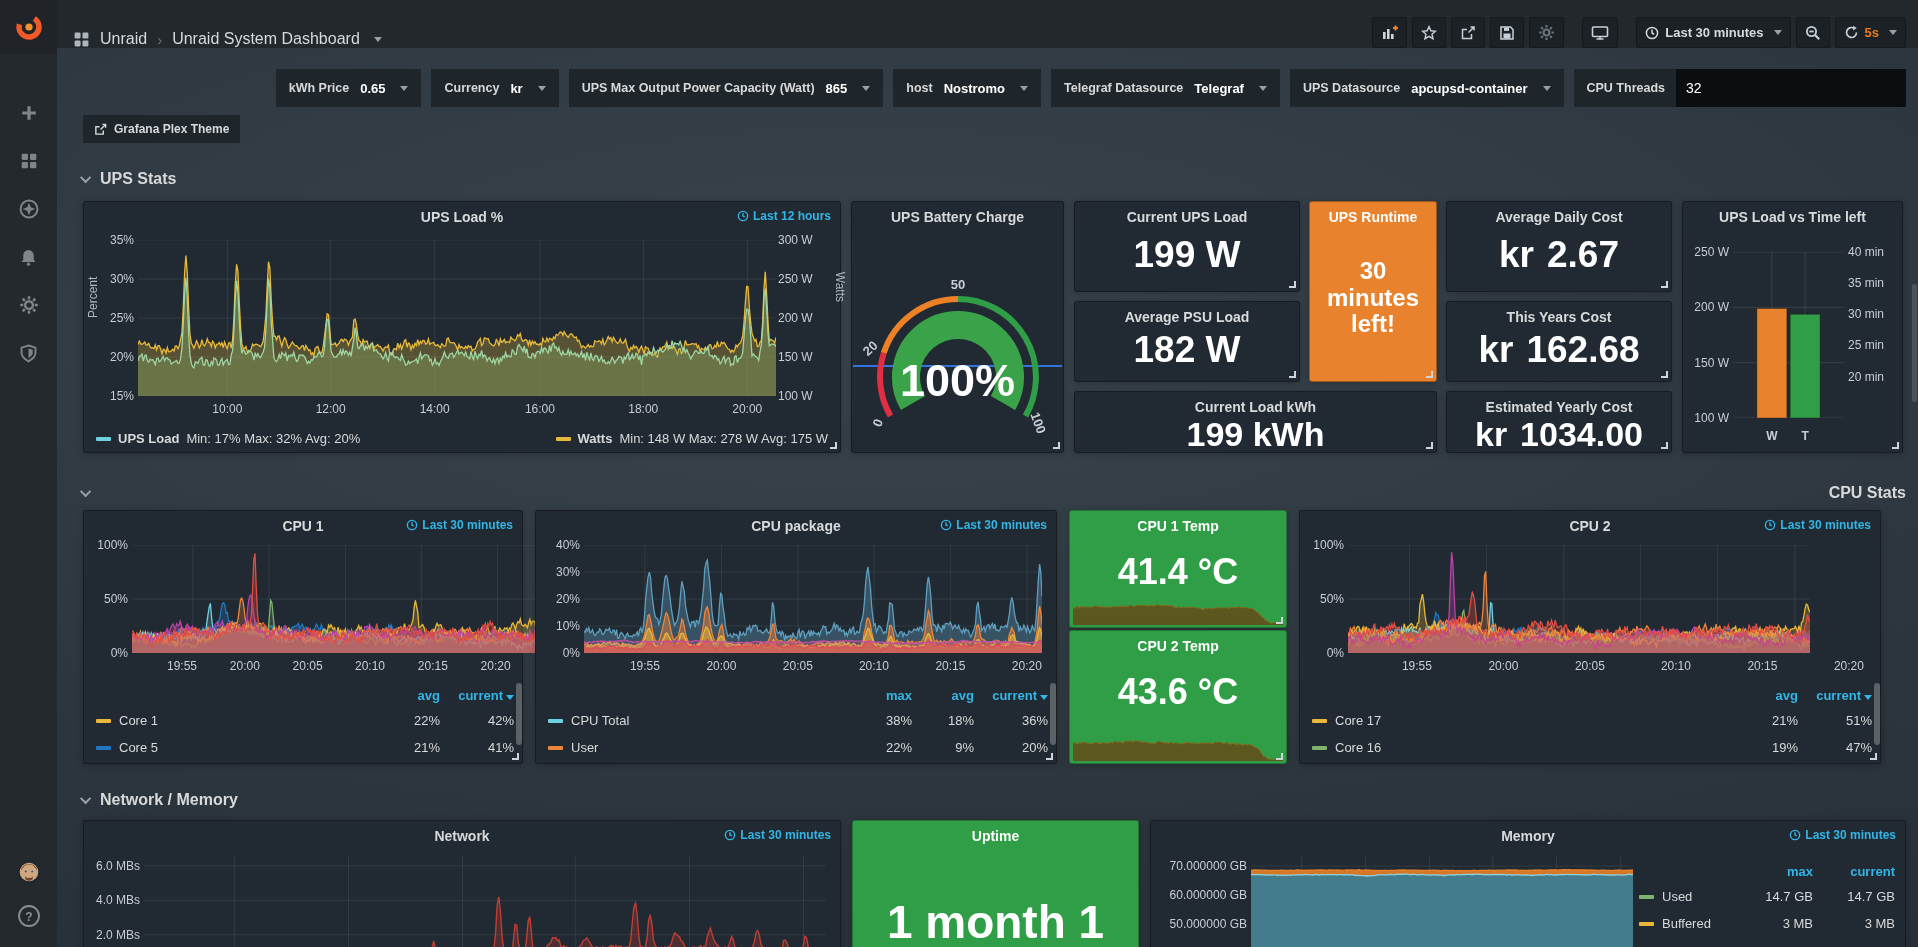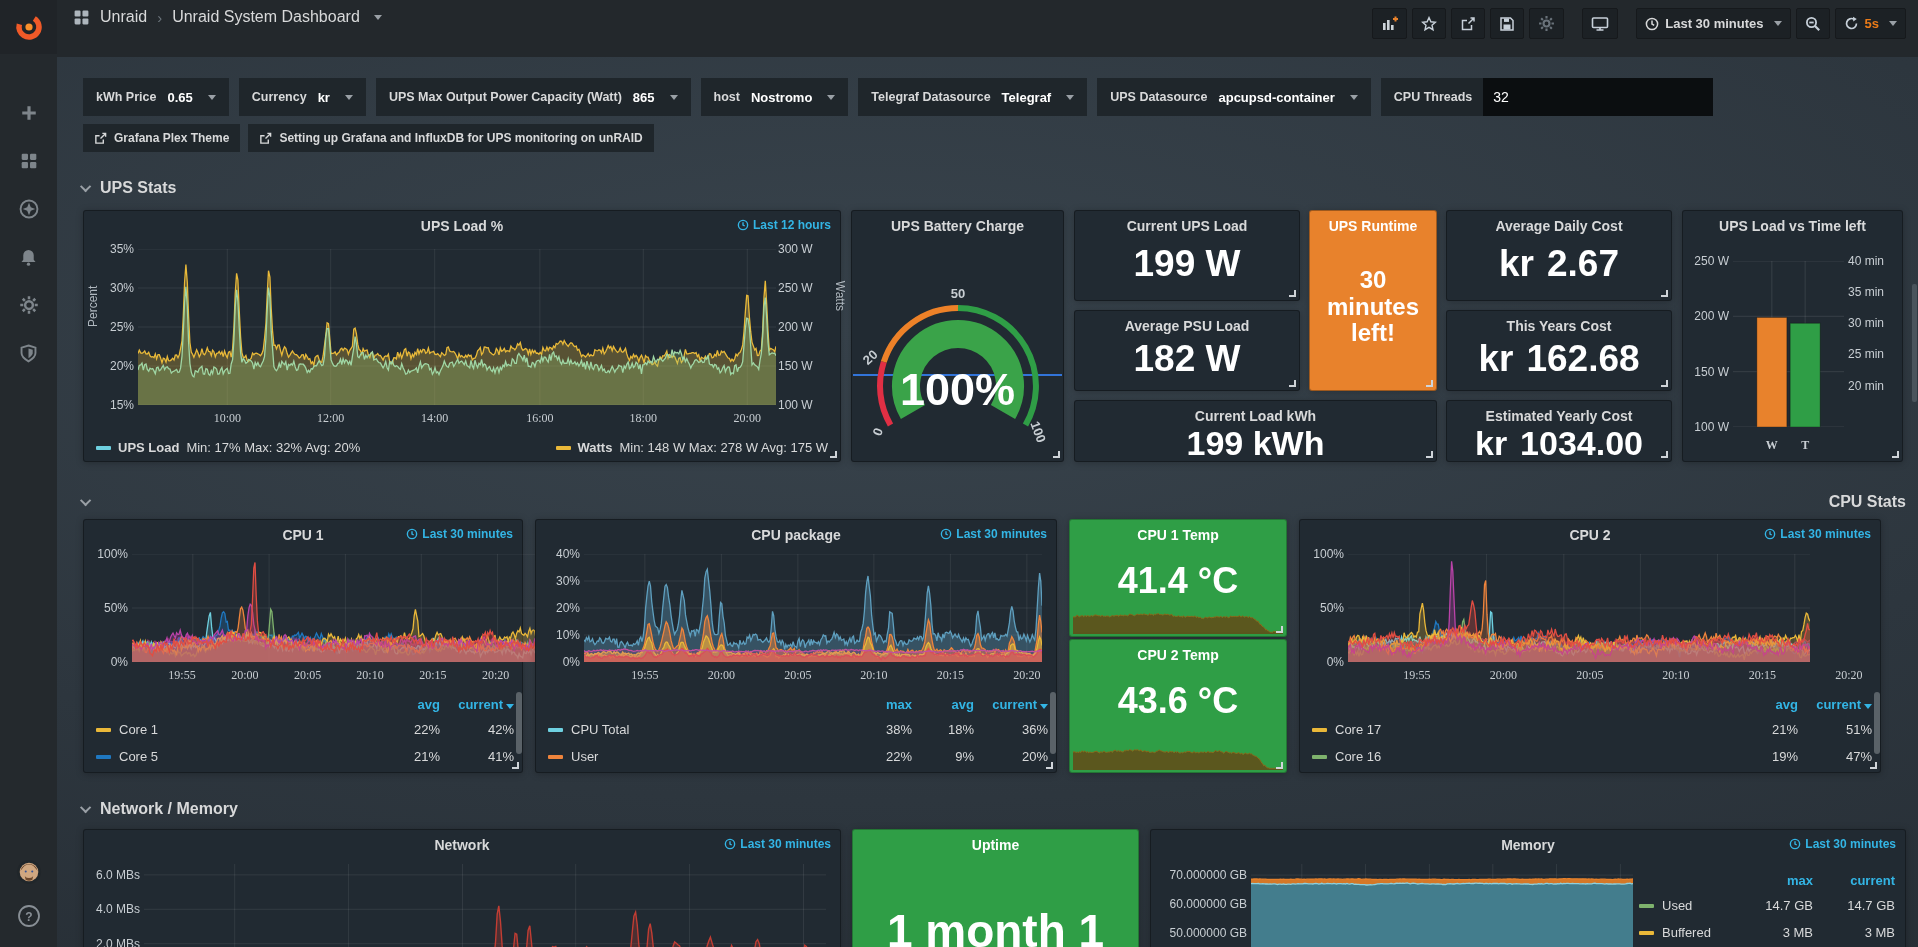--- a/index.html
+++ b/index.html
@@ -11,36 +11,36 @@
   
   .sidebar { width:57px; height:947px; background:#24292d; display:flex; flex-direction:column;
     align-items:center; flex-shrink:0; z-index:5; }
   .logo-cell { width:57px; height:54px; background:#202428; display:flex; align-items:center; justify-content:center; cursor:pointer; }
   .side-items { display:flex; flex-direction:column; align-items:center; gap:22px; margin-top:46px; }
   .side-btn { width:26px; height:26px; display:flex; align-items:center; justify-content:center; cursor:pointer; opacity:.85; }
   .side-bottom { margin-top:auto; margin-bottom:18px; display:flex; flex-direction:column; align-items:center; gap:18px; }
 
   
   .main { flex:1; display:flex; flex-direction:column; min-width:0; }
-  .topnav { height:57px; background:#23282c; display:flex; align-items:flex-start; padding:8px 12px 0 16px; flex-shrink:0; }
+  .topnav { height:48px; background:#23282c; display:flex; align-items:flex-end; padding:16px 12px 0 16px; flex-shrink:0; }
   .crumb { display:flex; align-items:center; gap:10px; }
   .crumb-txt { font-size:16px; color:#d8d9da; cursor:pointer; }
   .crumb-sep { color:#6c757c; font-size:15px; }
   .caret { width:0; height:0; border-left:4px solid transparent; border-right:4px solid transparent;
     border-top:5px solid #9aa0a6; display:inline-block; margin-left:4px; }
   .nav-right { margin-left:auto; display:flex; align-items:center; gap:5px; }
   .nav-btn { height:31px; min-width:34px; background:#1c2125; border:1px solid #16191c; border-radius:2px;
     display:flex; align-items:center; justify-content:center; cursor:pointer; padding:0 8px; gap:6px; }
   .nav-gap { width:8px; }
   .nav-btn .txt { font-size:13px; font-weight:bold; color:#d8d9da; white-space:nowrap; }
   .nav-btn .txt-orange { color:#eb7b18; font-weight:bold; font-size:13px; }
 
   
   .content { padding:0 12px 0 26px; flex:1; }
-  .var-row { margin-top:21px; display:flex; gap:10px; }
+  .var-row { margin-top:21px; display:flex; gap:10px;justify-content:flex-end; }
   .var-box { height:38px; background:#1f262b; display:flex; align-items:center; padding:0 13px; gap:11px; cursor:pointer; }
   .var-label { font-size:12.5px; font-weight:bold; color:#d8d9da; white-space:nowrap; }
   .var-value { font-size:13px; font-weight:bold; color:#fff; white-space:nowrap; }
   .var-input { width:230px; height:38px; background:#0b0e10; border:none; color:#fff; font-size:14px;
     padding:0 10px; font-family:"Liberation Sans",sans-serif; }
   .cpu-threads-box { padding-right:0; cursor:default; }
   .links-row { margin-top:8px; display:flex; }
   .link-box { height:28px; background:#1f262b; display:flex; align-items:center; gap:7px; padding:0 11px; cursor:pointer; }
   .link-txt { font-size:12px; font-weight:bold; color:#d8d9da; white-space:nowrap; }
 
@@ -65,21 +65,21 @@
     color:#33b5e5; font-size:12px; font-weight:bold; cursor:pointer; z-index:3; white-space:nowrap; }
   .rsz { position:absolute; right:3px; bottom:3px; width:7px; height:7px;
     border-right:2px solid #cfd4d9; border-bottom:2px solid #cfd4d9; cursor:nwse-resize; z-index:4; }
 
   .plot { position:absolute; }
   .plot svg { display:block; }
   .yaxis { position:absolute; }
   .yaxis span { position:absolute; right:0; transform:translateY(-50%); font-size:12px; color:#c8ced3; white-space:nowrap; }
   .yaxis.left-align span { right:auto; left:0; }
   .axis-title { position:absolute; font-size:12px; color:#b0b8bf; }
-  .xaxis { position:absolute; height:15px;font-family:Liberation Serif, serif; }
+  .xaxis { position:absolute; height:15px; }
   .xaxis span { position:absolute; transform:translateX(-50%); font-size:12px; color:#c8ced3; top:0; white-space:nowrap; }
 
   
   .p-ups { width:758px; }
   .p-ups .plot { left:54px; right:64px; top:38px; height:156px; }
   .p-ups .yl { left:6px; width:44px; top:38px; height:156px; }
   .p-ups .yr { right:10px; width:52px; top:38px; height:156px; }
   .p-ups .xaxis { left:54px; right:64px; top:200px; }
   .p-ups .legend { position:absolute; left:12px; right:12px; bottom:6px; display:flex; justify-content:space-between; align-items:center; }
   .leg-item { display:flex; align-items:center; gap:7px; font-size:13px; }
@@ -352,27 +352,20 @@
         </div>
       </div>
 
       <div class="links-row">
         <div class="link-box">
           <svg class="icon" width="13" height="13" viewBox="0 0 14 14">
             <path d="M10 8v4H2V4h4" fill="none" stroke="#d8d9da" stroke-width="1.5"></path>
             <path d="M7 7l5.5-5.5M9 1.5h3.5V5" fill="none" stroke="#d8d9da" stroke-width="1.5"></path>
             </svg>
           <span class="link-txt">Grafana Plex Theme</span>
-        </div>
-        <div class="link-box" style="margin-left:8px;">
-          <svg class="icon" width="13" height="13" viewBox="0 0 14 14">
-            <path d="M10 8v4H2V4h4" fill="none" stroke="#d8d9da" stroke-width="1.5"></path>
-            <path d="M7 7l5.5-5.5M9 1.5h3.5V5" fill="none" stroke="#d8d9da" stroke-width="1.5"></path>
-            </svg>
-          <span class="link-txt">Setting up Grafana and InfluxDB for UPS monitoring on unRAID</span>
         </div>
       </div>
 
       <div class="sec-head first">
         <span class="chev"></span>
         <span class="sec-title">UPS Stats</span>
       </div>
 
       <div class="row row-ups">
 

